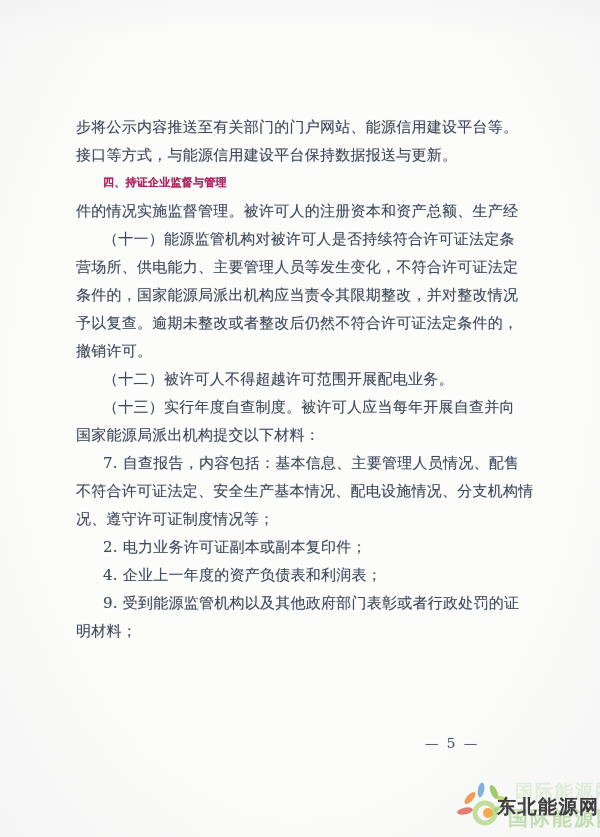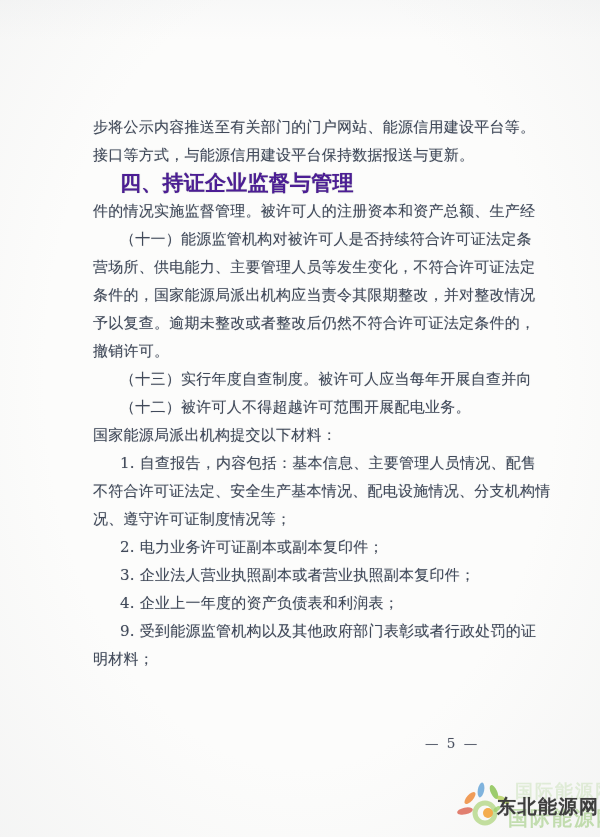--- a/index.html
+++ b/index.html
@@ -12,35 +12,35 @@
   }
   
   .scan-layer{
     position:absolute;inset:0;pointer-events:none;
     background:
       radial-gradient(ellipse at 50% 45%, rgba(255,255,255,0) 60%, rgba(210,212,214,0.18) 100%),
       linear-gradient(180deg, rgba(235,236,238,0.25) 0px, rgba(255,255,255,0) 40px);
   }
   .doc-lines{
     position:absolute;
-    left:93px;top:113px;width:442px;
+    left:76px;top:113px;width:442px;
   }
   .line{
     height:28px;line-height:28px;
     font-size:15px;
     letter-spacing:0.25px;
     color:#414a5a;
     white-space:nowrap;
     text-shadow:0 0 1px rgba(65,74,90,0.35);
   }
   .line.indent{padding-left:27px;}
   .line.bold{
     font-weight:700;
-    color:#4c1d95;
-    font-size:21px;
+    color:#be185d;
+    font-size:11px;
     text-shadow:0 0 1px rgba(45,52,66,0.5);
   }
   .page-number{
     position:absolute;
     left:425px;top:735px;width:80px;
     font-size:13.5px;color:#4a5160;
     letter-spacing:2px;
     text-shadow:0 0 1px rgba(70,80,96,0.3);
   }
   .watermark{
@@ -79,28 +79,27 @@
 <div class="doc-lines">
     <div class="line">步将公示内容推送至有关部门的门户网站、能源信用建设平台等。</div>
     <div class="line">接口等方式，与能源信用建设平台保持数据报送与更新。</div>
     <div class="line indent bold">四、持证企业监督与管理</div>
     <div class="line">件的情况实施监督管理。被许可人的注册资本和资产总额、生产经</div>
     <div class="line indent">（十一）能源监管机构对被许可人是否持续符合许可证法定条</div>
     <div class="line">营场所、供电能力、主要管理人员等发生变化，不符合许可证法定</div>
     <div class="line">条件的，国家能源局派出机构应当责令其限期整改，并对整改情况</div>
     <div class="line">予以复查。逾期未整改或者整改后仍然不符合许可证法定条件的，</div>
     <div class="line">撤销许可。</div>
+    <div class="line indent">（十二）被许可人不得超越许可范围开展配电业务。</div>
     <div class="line indent">（十三）实行年度自查制度。被许可人应当每年开展自查并向</div>
-    <div class="line indent">（十二）被许可人不得超越许可范围开展配电业务。</div>
     <div class="line">国家能源局派出机构提交以下材料：</div>
-    <div class="line indent">1. 自查报告，内容包括：基本信息、主要管理人员情况、配售</div>
+    <div class="line indent">7. 自查报告，内容包括：基本信息、主要管理人员情况、配售</div>
     <div class="line">不符合许可证法定、安全生产基本情况、配电设施情况、分支机构情</div>
     <div class="line">况、遵守许可证制度情况等；</div>
     <div class="line indent">2. 电力业务许可证副本或副本复印件；</div>
-    <div class="line indent">3. 企业法人营业执照副本或者营业执照副本复印件；</div>
     <div class="line indent">4. 企业上一年度的资产负债表和利润表；</div>
     <div class="line indent">9. 受到能源监管机构以及其他政府部门表彰或者行政处罚的证</div>
     <div class="line">明材料；</div>
   </div>
 
 <div class="page-number">— 5 —</div>
 
 <div class="watermark">
   <svg class="wm-logo" width="70" height="60" viewBox="0 0 70 60" aria-hidden="true">
 

